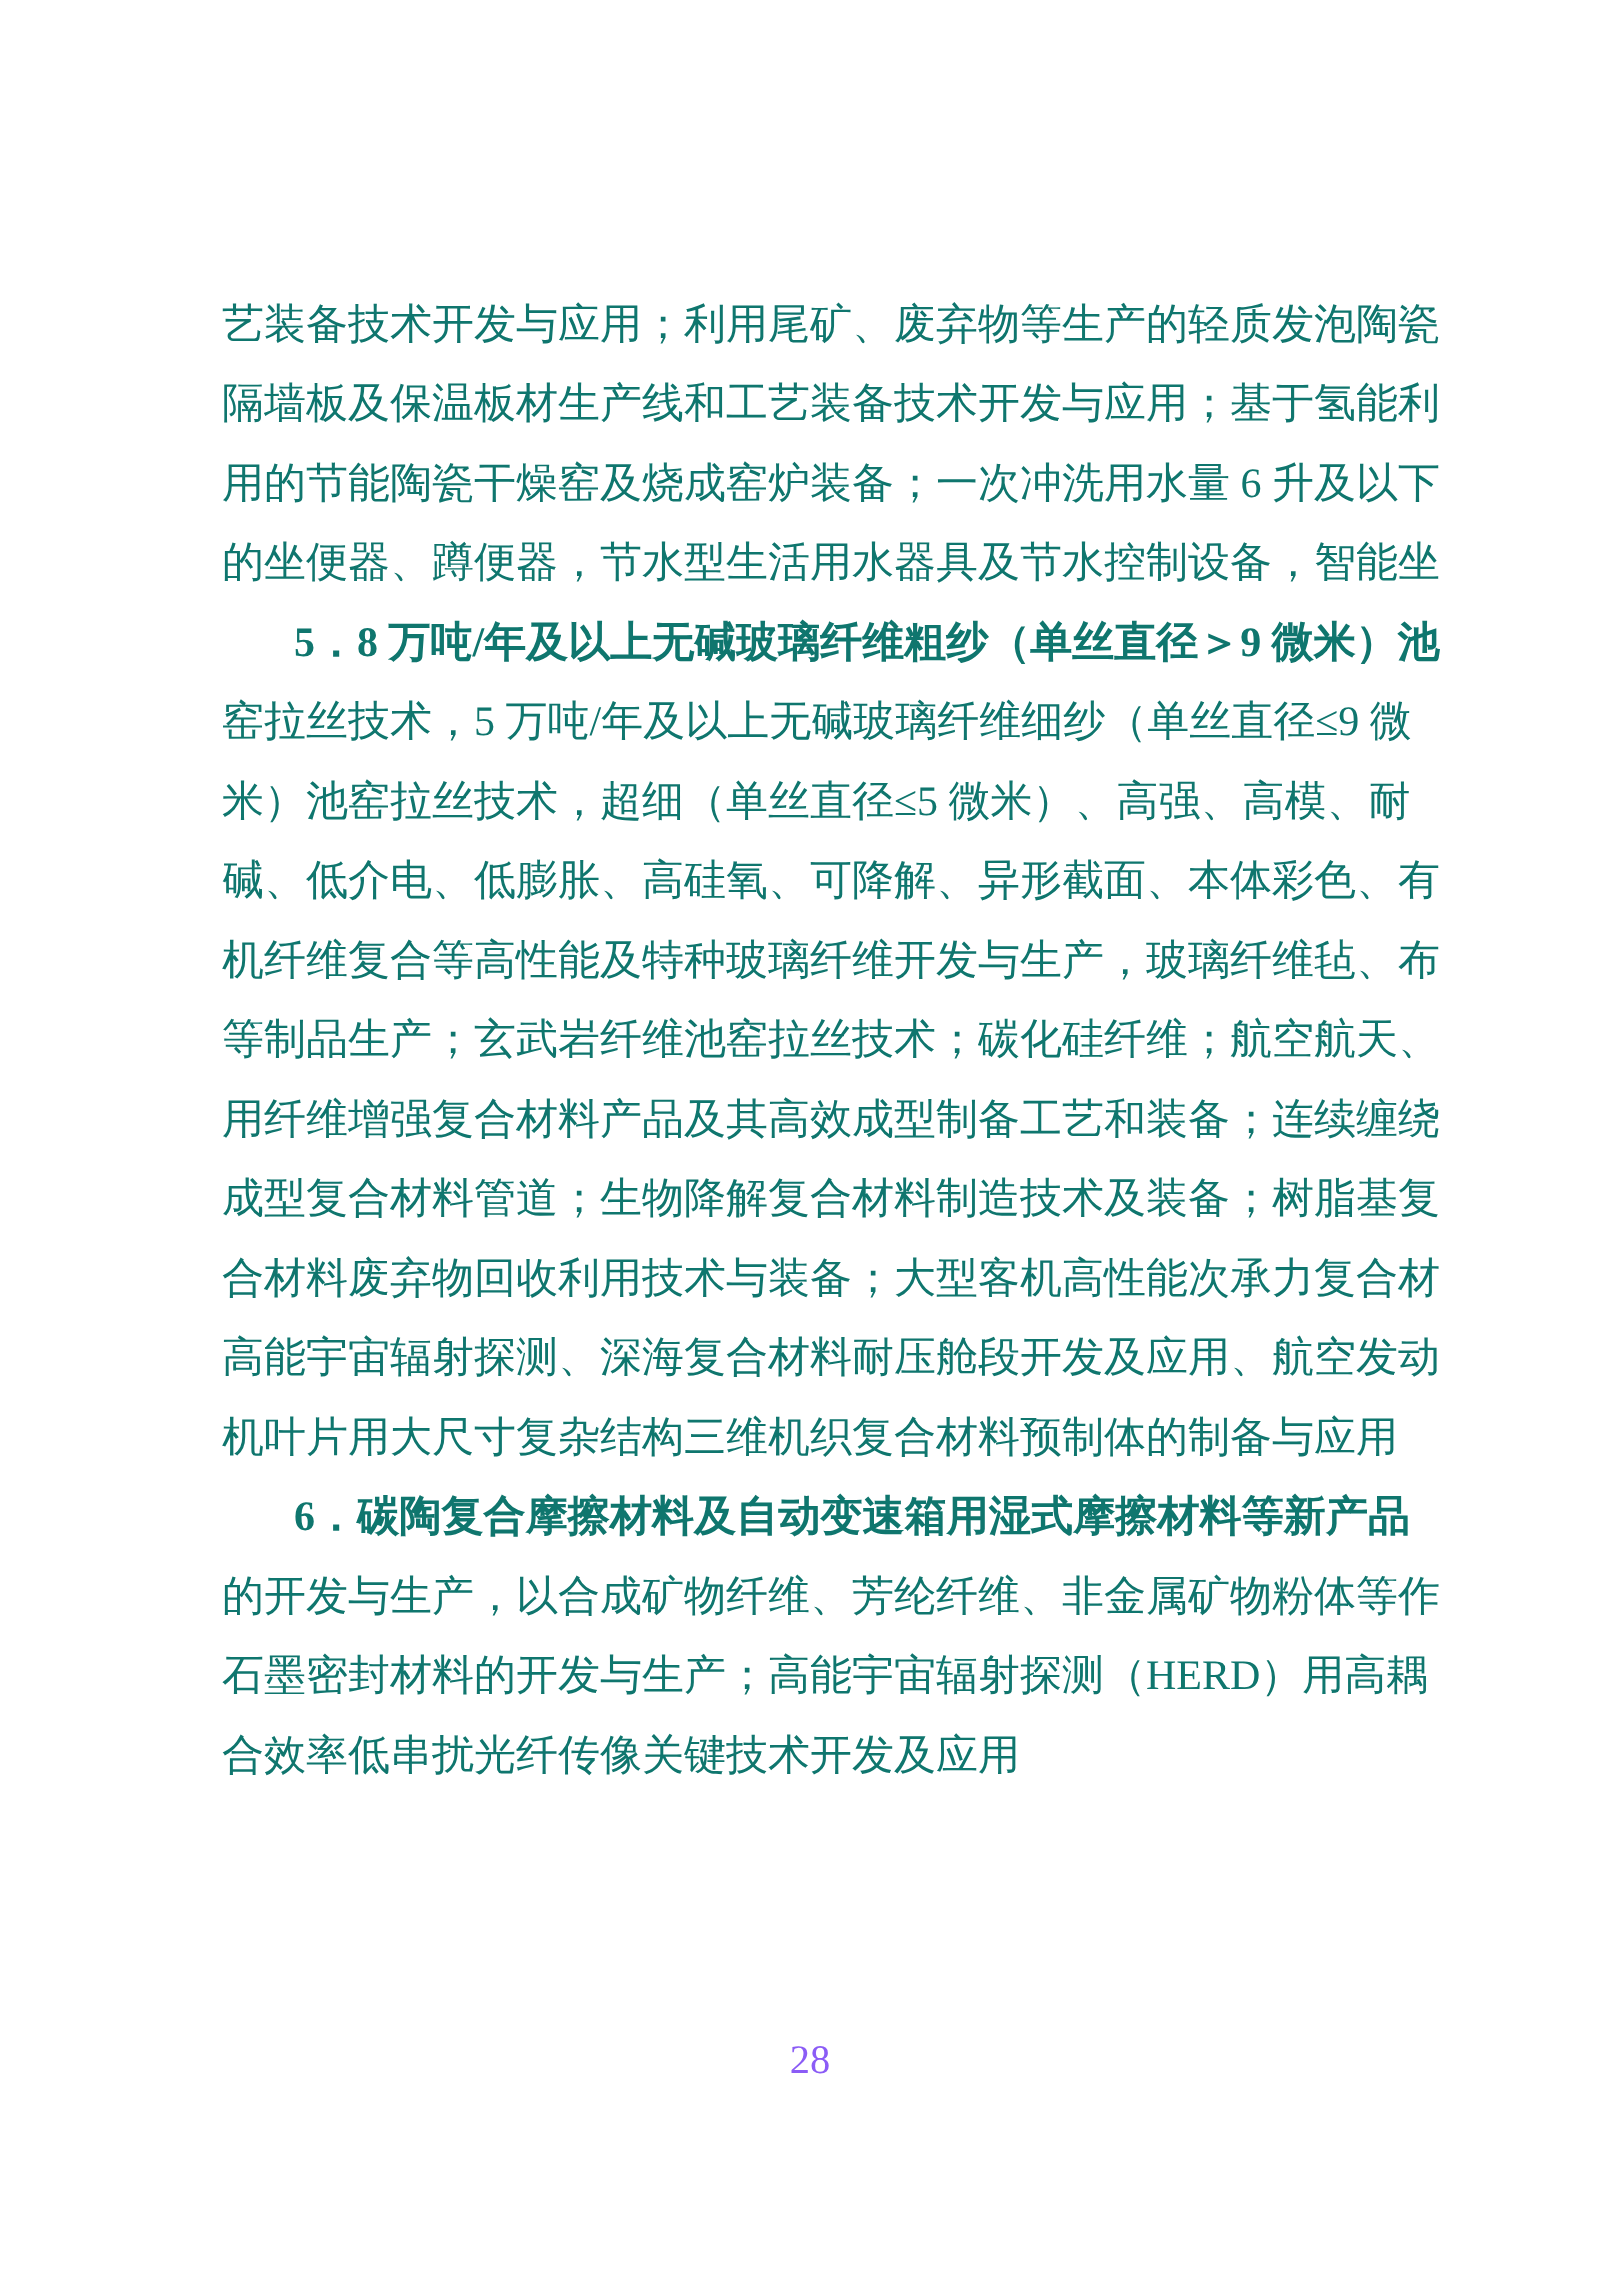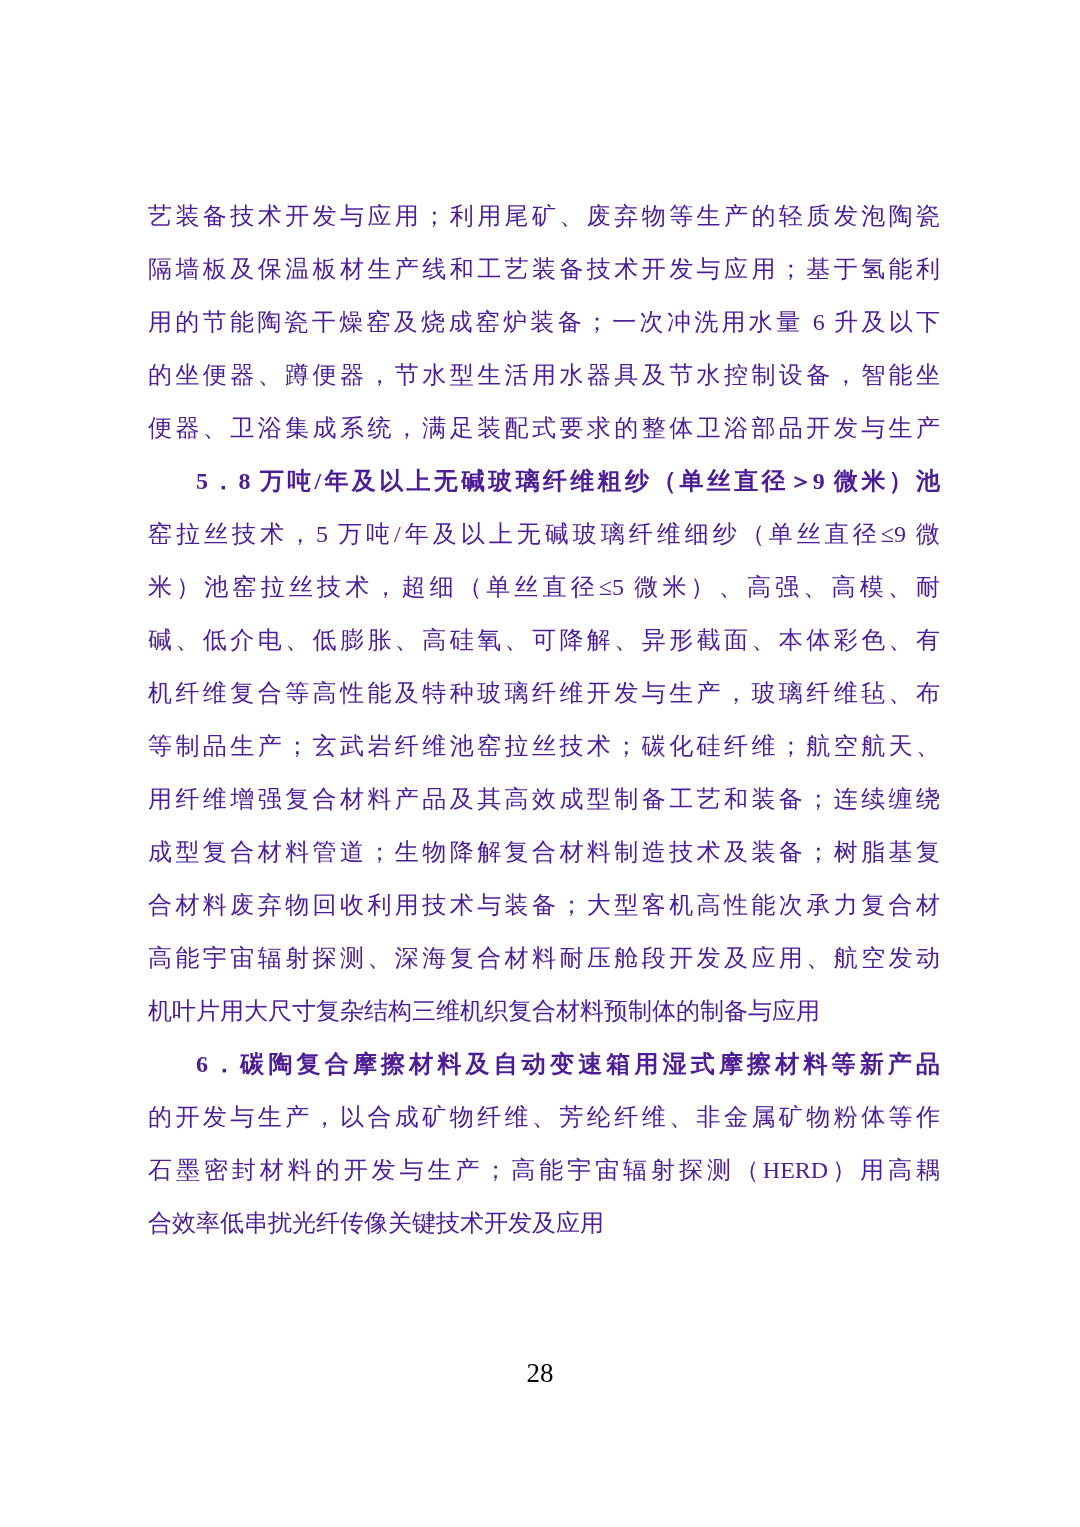--- a/index.html
+++ b/index.html
@@ -17,56 +17,55 @@
   }
   .text-block {
     position: absolute;
     left: 148px;
     top: 190px;
     width: 792px;
   }
   .line {
     height: 53px;
     line-height: 53px;
-    font-size: 24px;
-    color: #4c1d95;
+    font-size: 28px;
+    color: #0f766e;
     white-space: nowrap;
     text-align: justify;
     text-align-last: justify;
   }
   .line.no-justify {
     text-align: center;
     text-align-last: left;
   }
   .line.indent {
     text-indent: 48px;
     font-weight: bold;
   }
   .page-number {
     position: absolute;
     top: 1356px;
     left: 0;
     width: 100%;
     text-align: center;
     font-size: 27px;
     line-height: 34px;
-    color: #000000;
+    color: #8b5cf6;
   }
 </style>
 </head>
 <body>
 
 <div class="page">
   <div class="text-block">
 
   <div class="line">艺装备技术开发与应用；利用尾矿、废弃物等生产的轻质发泡陶瓷</div>
       <div class="line">隔墙板及保温板材生产线和工艺装备技术开发与应用；基于氢能利</div>
       <div class="line">用的节能陶瓷干燥窑及烧成窑炉装备；一次冲洗用水量 6 升及以下</div>
       <div class="line">的坐便器、蹲便器，节水型生活用水器具及节水控制设备，智能坐</div>
-      <div class="line">便器、卫浴集成系统，满足装配式要求的整体卫浴部品开发与生产</div>
       <div class="line indent">5．8 万吨/年及以上无碱玻璃纤维粗纱（单丝直径＞9 微米）池</div>
       <div class="line">窑拉丝技术，5 万吨/年及以上无碱玻璃纤维细纱（单丝直径≤9 微</div>
       <div class="line">米）池窑拉丝技术，超细（单丝直径≤5 微米）、高强、高模、耐</div>
       <div class="line">碱、低介电、低膨胀、高硅氧、可降解、异形截面、本体彩色、有</div>
       <div class="line">机纤维复合等高性能及特种玻璃纤维开发与生产，玻璃纤维毡、布</div>
       <div class="line">等制品生产；玄武岩纤维池窑拉丝技术；碳化硅纤维；航空航天、</div>
       <div class="line">用纤维增强复合材料产品及其高效成型制备工艺和装备；连续缠绕</div>
       <div class="line">成型复合材料管道；生物降解复合材料制造技术及装备；树脂基复</div>
       <div class="line">合材料废弃物回收利用技术与装备；大型客机高性能次承力复合材</div>
       <div class="line">高能宇宙辐射探测、深海复合材料耐压舱段开发及应用、航空发动</div>

